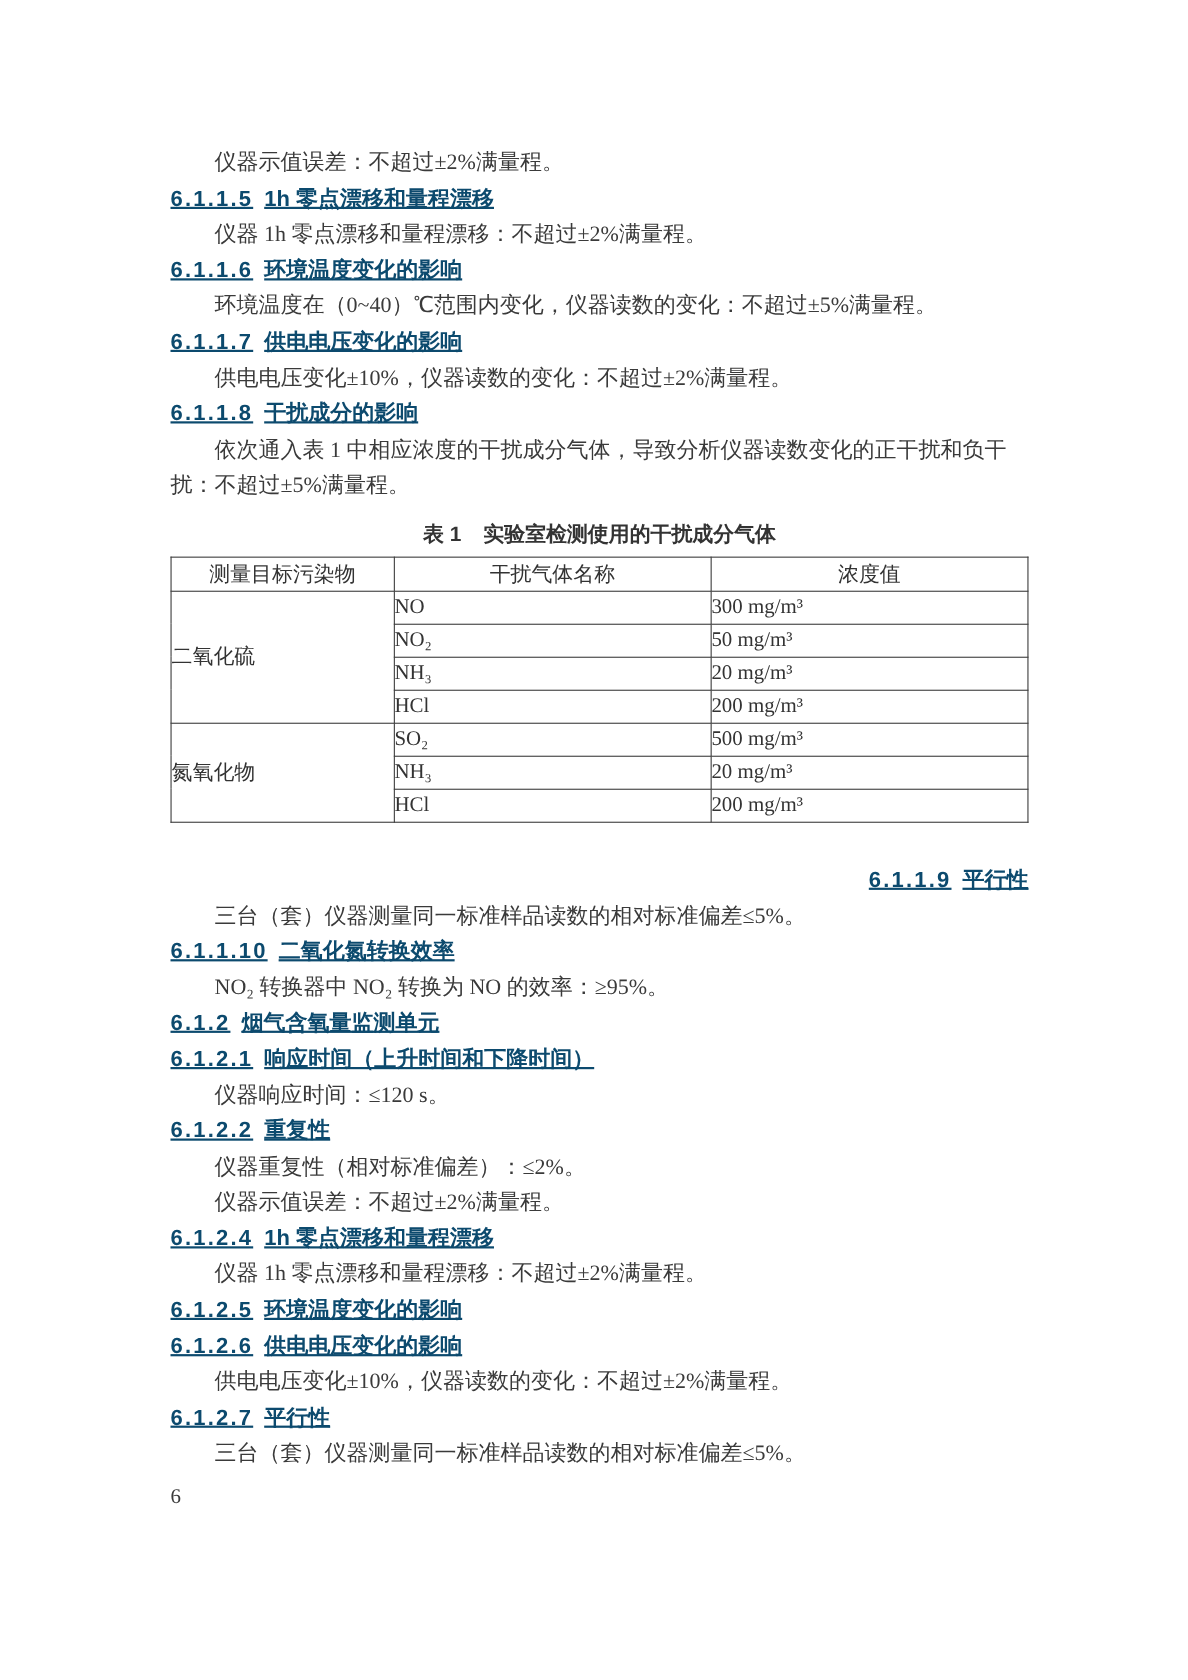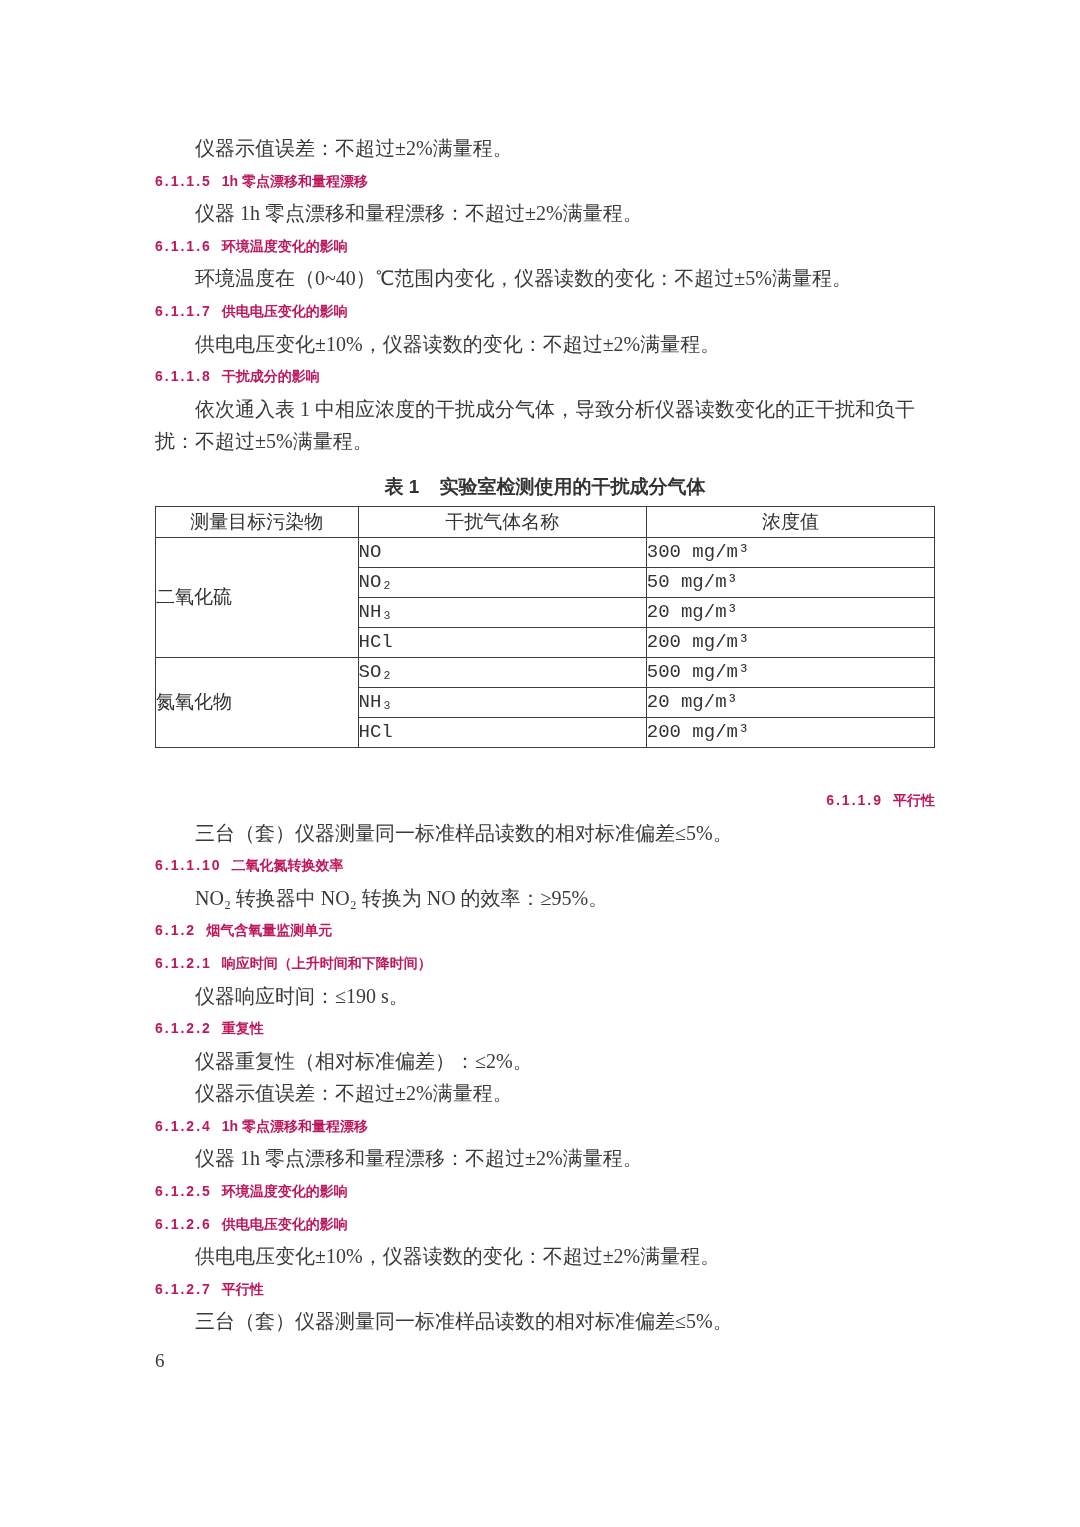--- a/index.html
+++ b/index.html
@@ -15,26 +15,27 @@
     color: #3a3a3a;
     overflow: hidden;
   }
   .p {
     font-size: 20px;
     line-height: 32.6px;
     margin: 0;
     text-indent: 2em;
   }
   .h {
-    font-size: 14px;
+    font-size: 20px;
     line-height: 32.6px;
     margin: 0;
     font-family: "Liberation Sans", sans-serif;
     font-weight: 700;
-    color: #be185d;
+    color: #0c4a6e;
+    text-decoration: underline;
   }
   .hnum { letter-spacing: 2px; margin-right: 10px; }
   .caption {
     text-align: center;
     font-family: "Liberation Sans", sans-serif;
     font-weight: 700;
     font-size: 19px;
     line-height: 26px;
     margin: 16px 0 6px 0;
     color: #333333;
@@ -45,21 +46,21 @@
     border-collapse: collapse;
     table-layout: fixed;
     font-size: 19px;
     color: #333333;
   }
   table.gas th, table.gas td {
     border: 1.5px solid #3d3d3d;
     vertical-align: middle;
     padding: 0;
     font-weight: normal;
-    font-family: Liberation Mono, monospace;
+    font-family: Liberation Serif, serif;
   }
   table.gas th { height: 30px; }
   table.gas td { height: 29px; }
   .after-table { margin-top: 36px; text-align: right; }
   .page-num {
     margin-top: 12px;
     font-size: 19px;
     color: #3a3a3a;
   }
 </style>
@@ -135,21 +136,21 @@
 
   <h3 class="h after-table"><span class="hnum">6.1.1.9</span><span>平行性</span></h3>
   <p class="p">三台（套）仪器测量同一标准样品读数的相对标准偏差≤5%。</p>
 
   <h3 class="h"><span class="hnum">6.1.1.10</span><span>二氧化氮转换效率</span></h3>
   <p class="p">NO₂ 转换器中 NO₂ 转换为 NO 的效率：≥95%。</p>
 
   <h3 class="h"><span class="hnum">6.1.2</span><span>烟气含氧量监测单元</span></h3>
 
   <h3 class="h"><span class="hnum">6.1.2.1</span><span>响应时间（上升时间和下降时间）</span></h3>
-  <p class="p">仪器响应时间：≤190 s。</p>
+  <p class="p">仪器响应时间：≤120 s。</p>
 
   <h3 class="h"><span class="hnum">6.1.2.2</span><span>重复性</span></h3>
   <p class="p">仪器重复性（相对标准偏差）：≤2%。</p>
 
   <p class="p">仪器示值误差：不超过±2%满量程。</p>
 
   <h3 class="h"><span class="hnum">6.1.2.4</span><span>1h 零点漂移和量程漂移</span></h3>
   <p class="p">仪器 1h 零点漂移和量程漂移：不超过±2%满量程。</p>
 
   <h3 class="h"><span class="hnum">6.1.2.5</span><span>环境温度变化的影响</span></h3>

